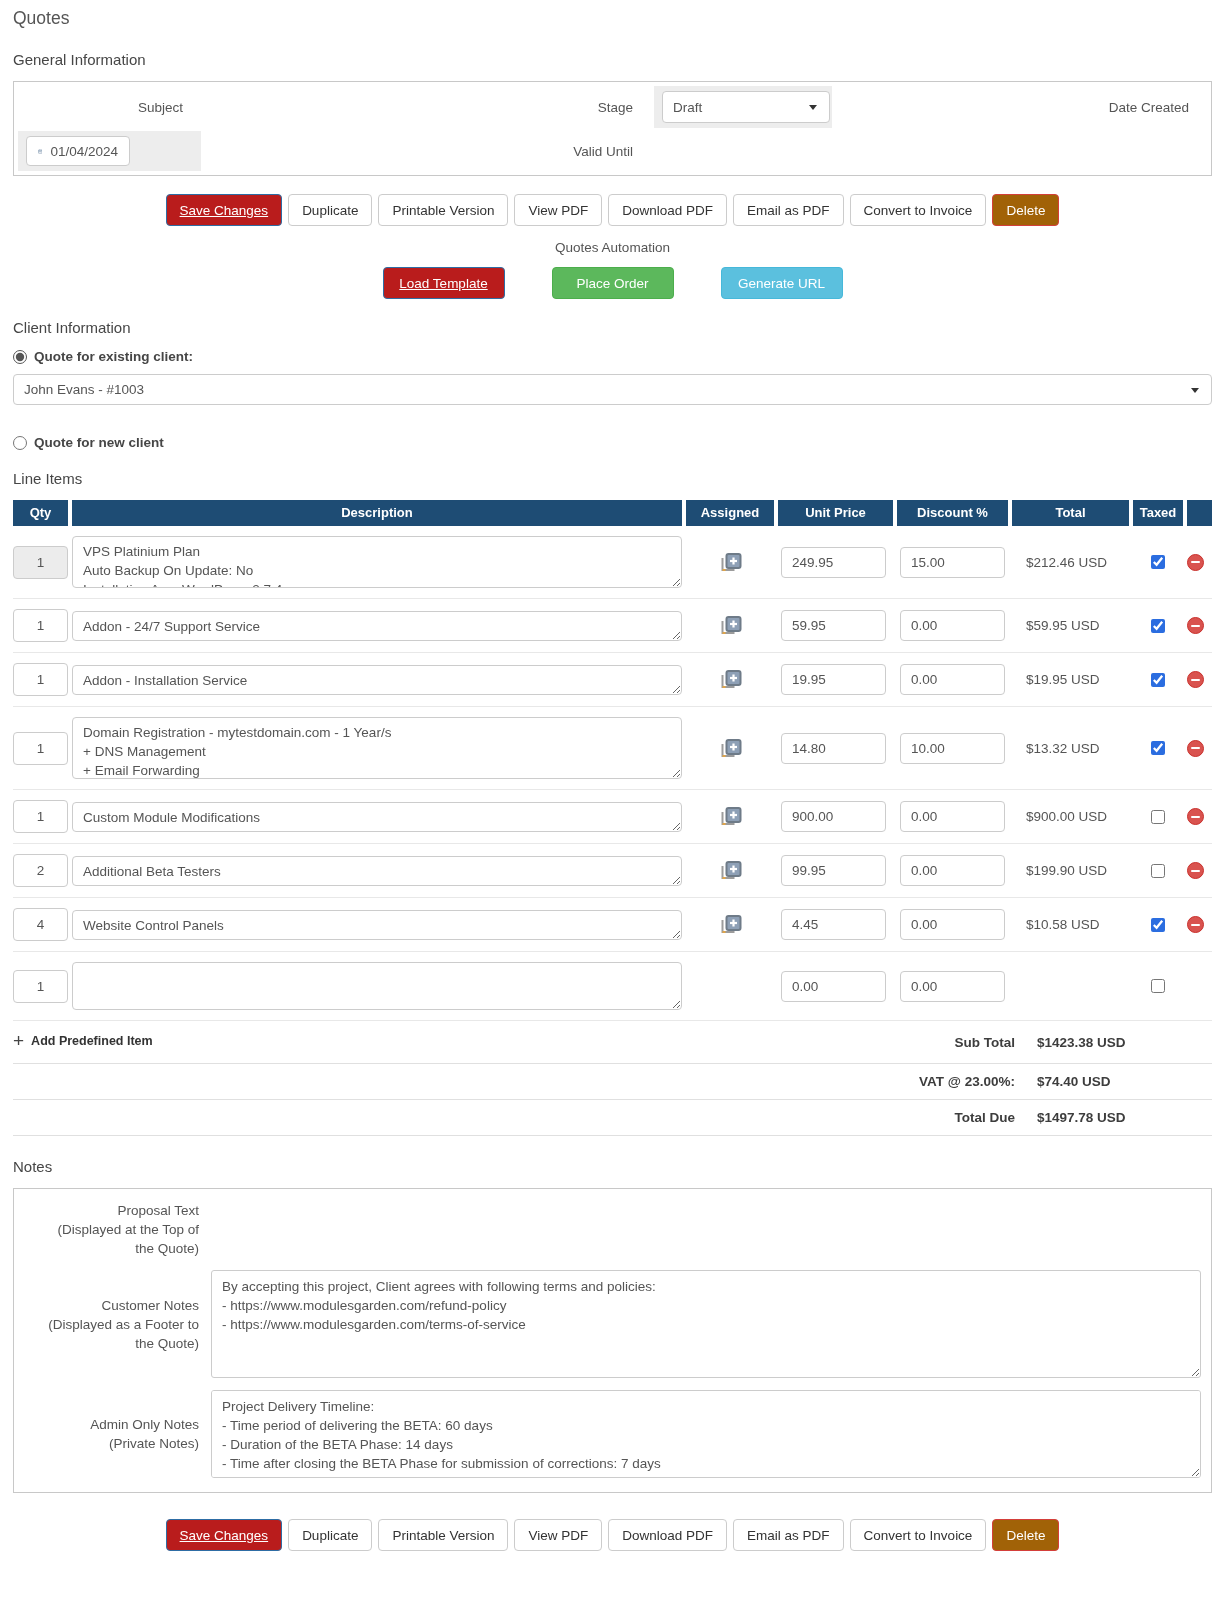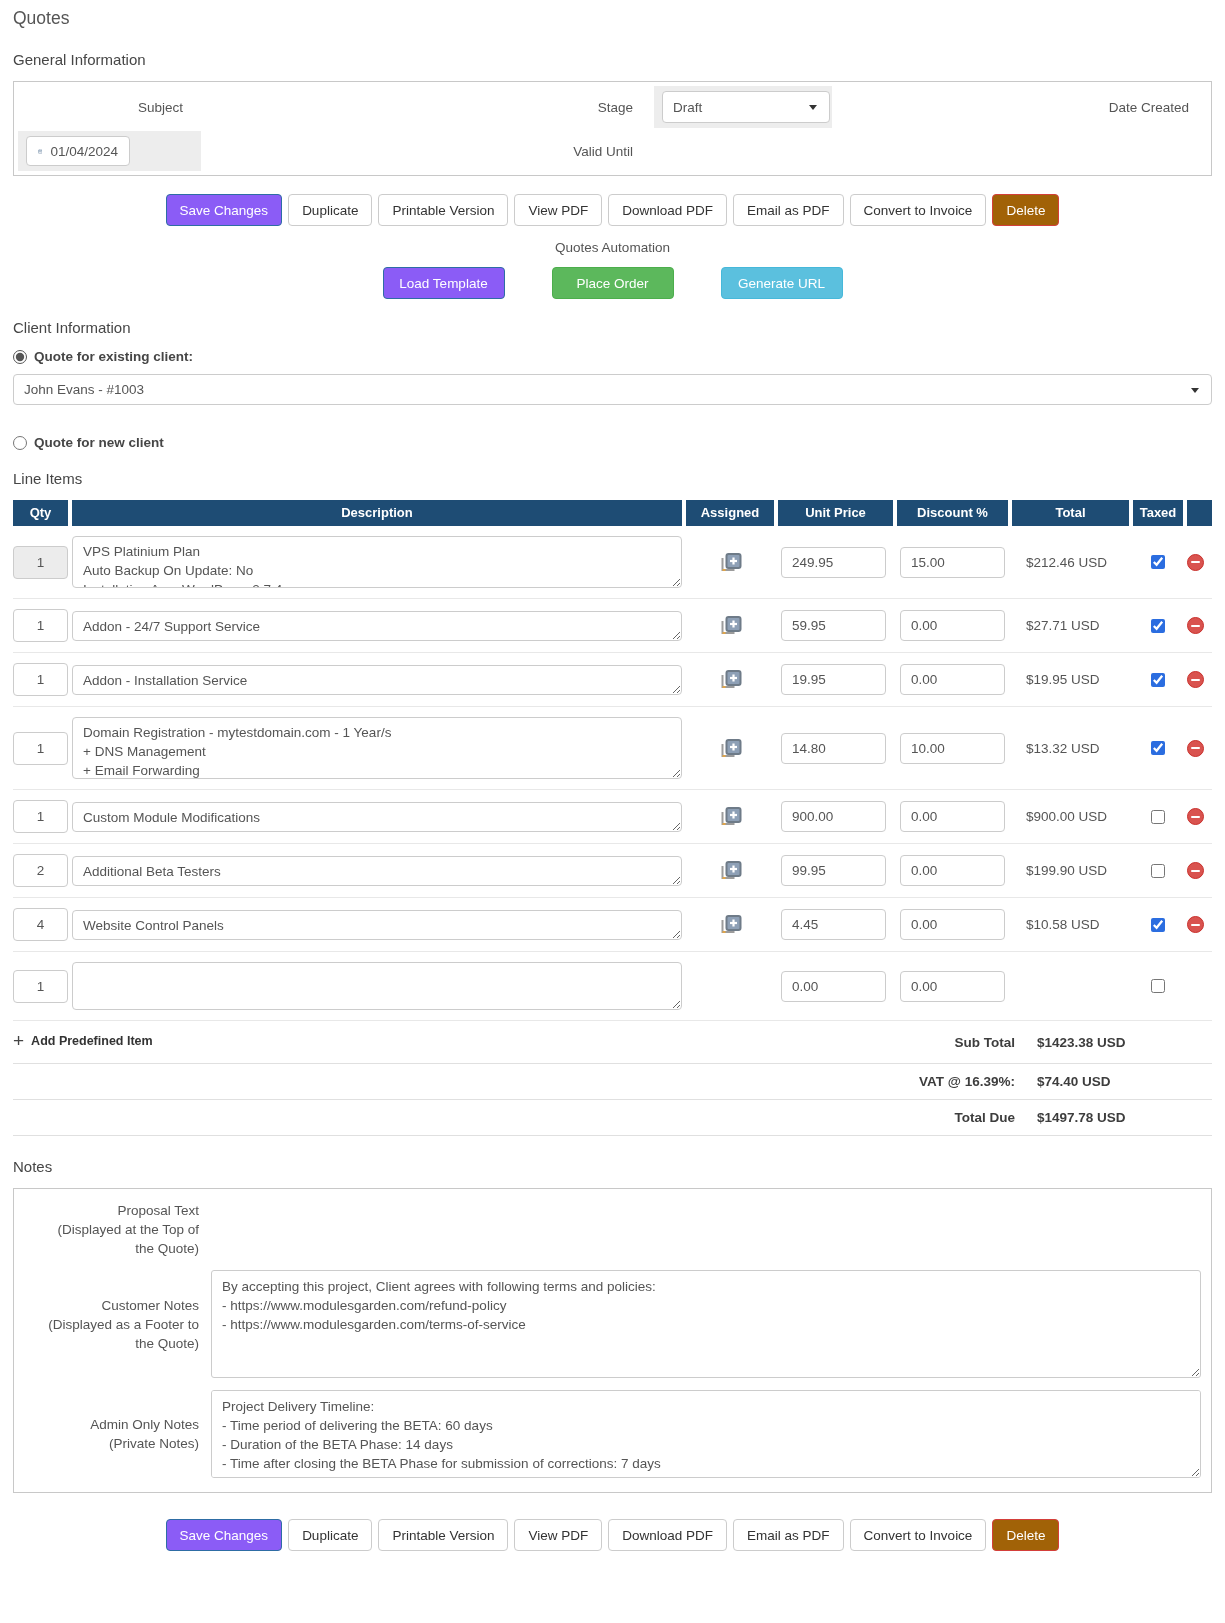--- a/index.html
+++ b/index.html
@@ -53,21 +53,21 @@
     outline:none; height:32px;
   }
   .stage-select { width:168px; }
 
   
   .btn-row { display:flex; justify-content:center; gap:6px; margin-bottom:12px; }
   .btn {
     height:32px; padding:0 13px; border-radius:4px; font-family:inherit;
     font-size:13.5px; cursor:pointer; background:#fff; border:1px solid #ccc; color:#333;
   }
-  .btn.primary { background:#8b5cf6; border-color:#2e6da4; color:#fff; }
+  .btn.primary { background:#b91c1c; border-color:#2e6da4; color:#fff;text-decoration:underline; }
   .btn.danger  { background:#a16207; border-color:#d43f3a; color:#fff; }
   .btn.success { background:#5cb85c; border-color:#4cae4c; color:#fff; }
   .btn.info    { background:#5bc0de; border-color:#46b8da; color:#fff; }
   .automation-title { text-align:center; color:#555; margin:14px 0 12px 0; }
   .automation-row { margin-bottom:20px;gap:47px; }
   .automation-row .btn { min-width:122px; }
 
   
   .radio-line { display:flex; align-items:center; gap:7px; margin-bottom:10px; font-weight:bold; color:#464646; }
   .radio-line input { width:14px; height:14px; accent-color:#555; }
@@ -260,21 +260,21 @@
             <path d="M3.5 6 v12 h12" stroke="#9c9c9c" stroke-width="2" fill="none"></path>
             <path d="M3.5 18 h3" stroke="#e0a54a" stroke-width="2" fill="none"></path>
             <rect x="7.5" y="2" width="14" height="14" rx="2" fill="#8ea0b6" stroke="#6e7b88" stroke-width="2"></rect>
             <line x1="14.5" y1="5.5" x2="14.5" y2="12.5" stroke="#fff" stroke-width="2.2"></line>
             <line x1="11" y1="9" x2="18" y2="9" stroke="#fff" stroke-width="2.2"></line>
           </svg>
     </button>
       </div>
     <div><input class="price-input" value="59.95" style=""></div>
     <div><input class="price-input" value="0.00" style=""></div>
-    <div class="total-cell">$27.71 USD</div>
+    <div class="total-cell">$59.95 USD</div>
     <div class="taxed-cell">
         <input type="checkbox" checked="" style="">
       </div>
     <div class="del-cell">
         <button class="del-btn"></button>
       </div>
   </div>
 
   <div class="li-grid li-row">
     <input class="qty-input" value="1" style="">
@@ -421,21 +421,21 @@
       <button class="add-predef">
         <span class="plus">+</span>
         <span>Add Predefined Item</span>
       </button>
     </div>
     <div class="t-label">Sub Total</div>
     <div class="t-value">$1423.38 USD</div>
   </div>
   <div class="totals-row">
     <div></div>
-    <div class="t-label">VAT @ 16.39%:</div>
+    <div class="t-label">VAT @ 23.00%:</div>
     <div class="t-value">$74.40 USD</div>
   </div>
   <div class="totals-row">
     <div></div>
     <div class="t-label">Total Due</div>
     <div class="t-value">$1497.78 USD</div>
   </div>
 
   <div class="notes-section">
     <div class="section-title">Notes</div>

